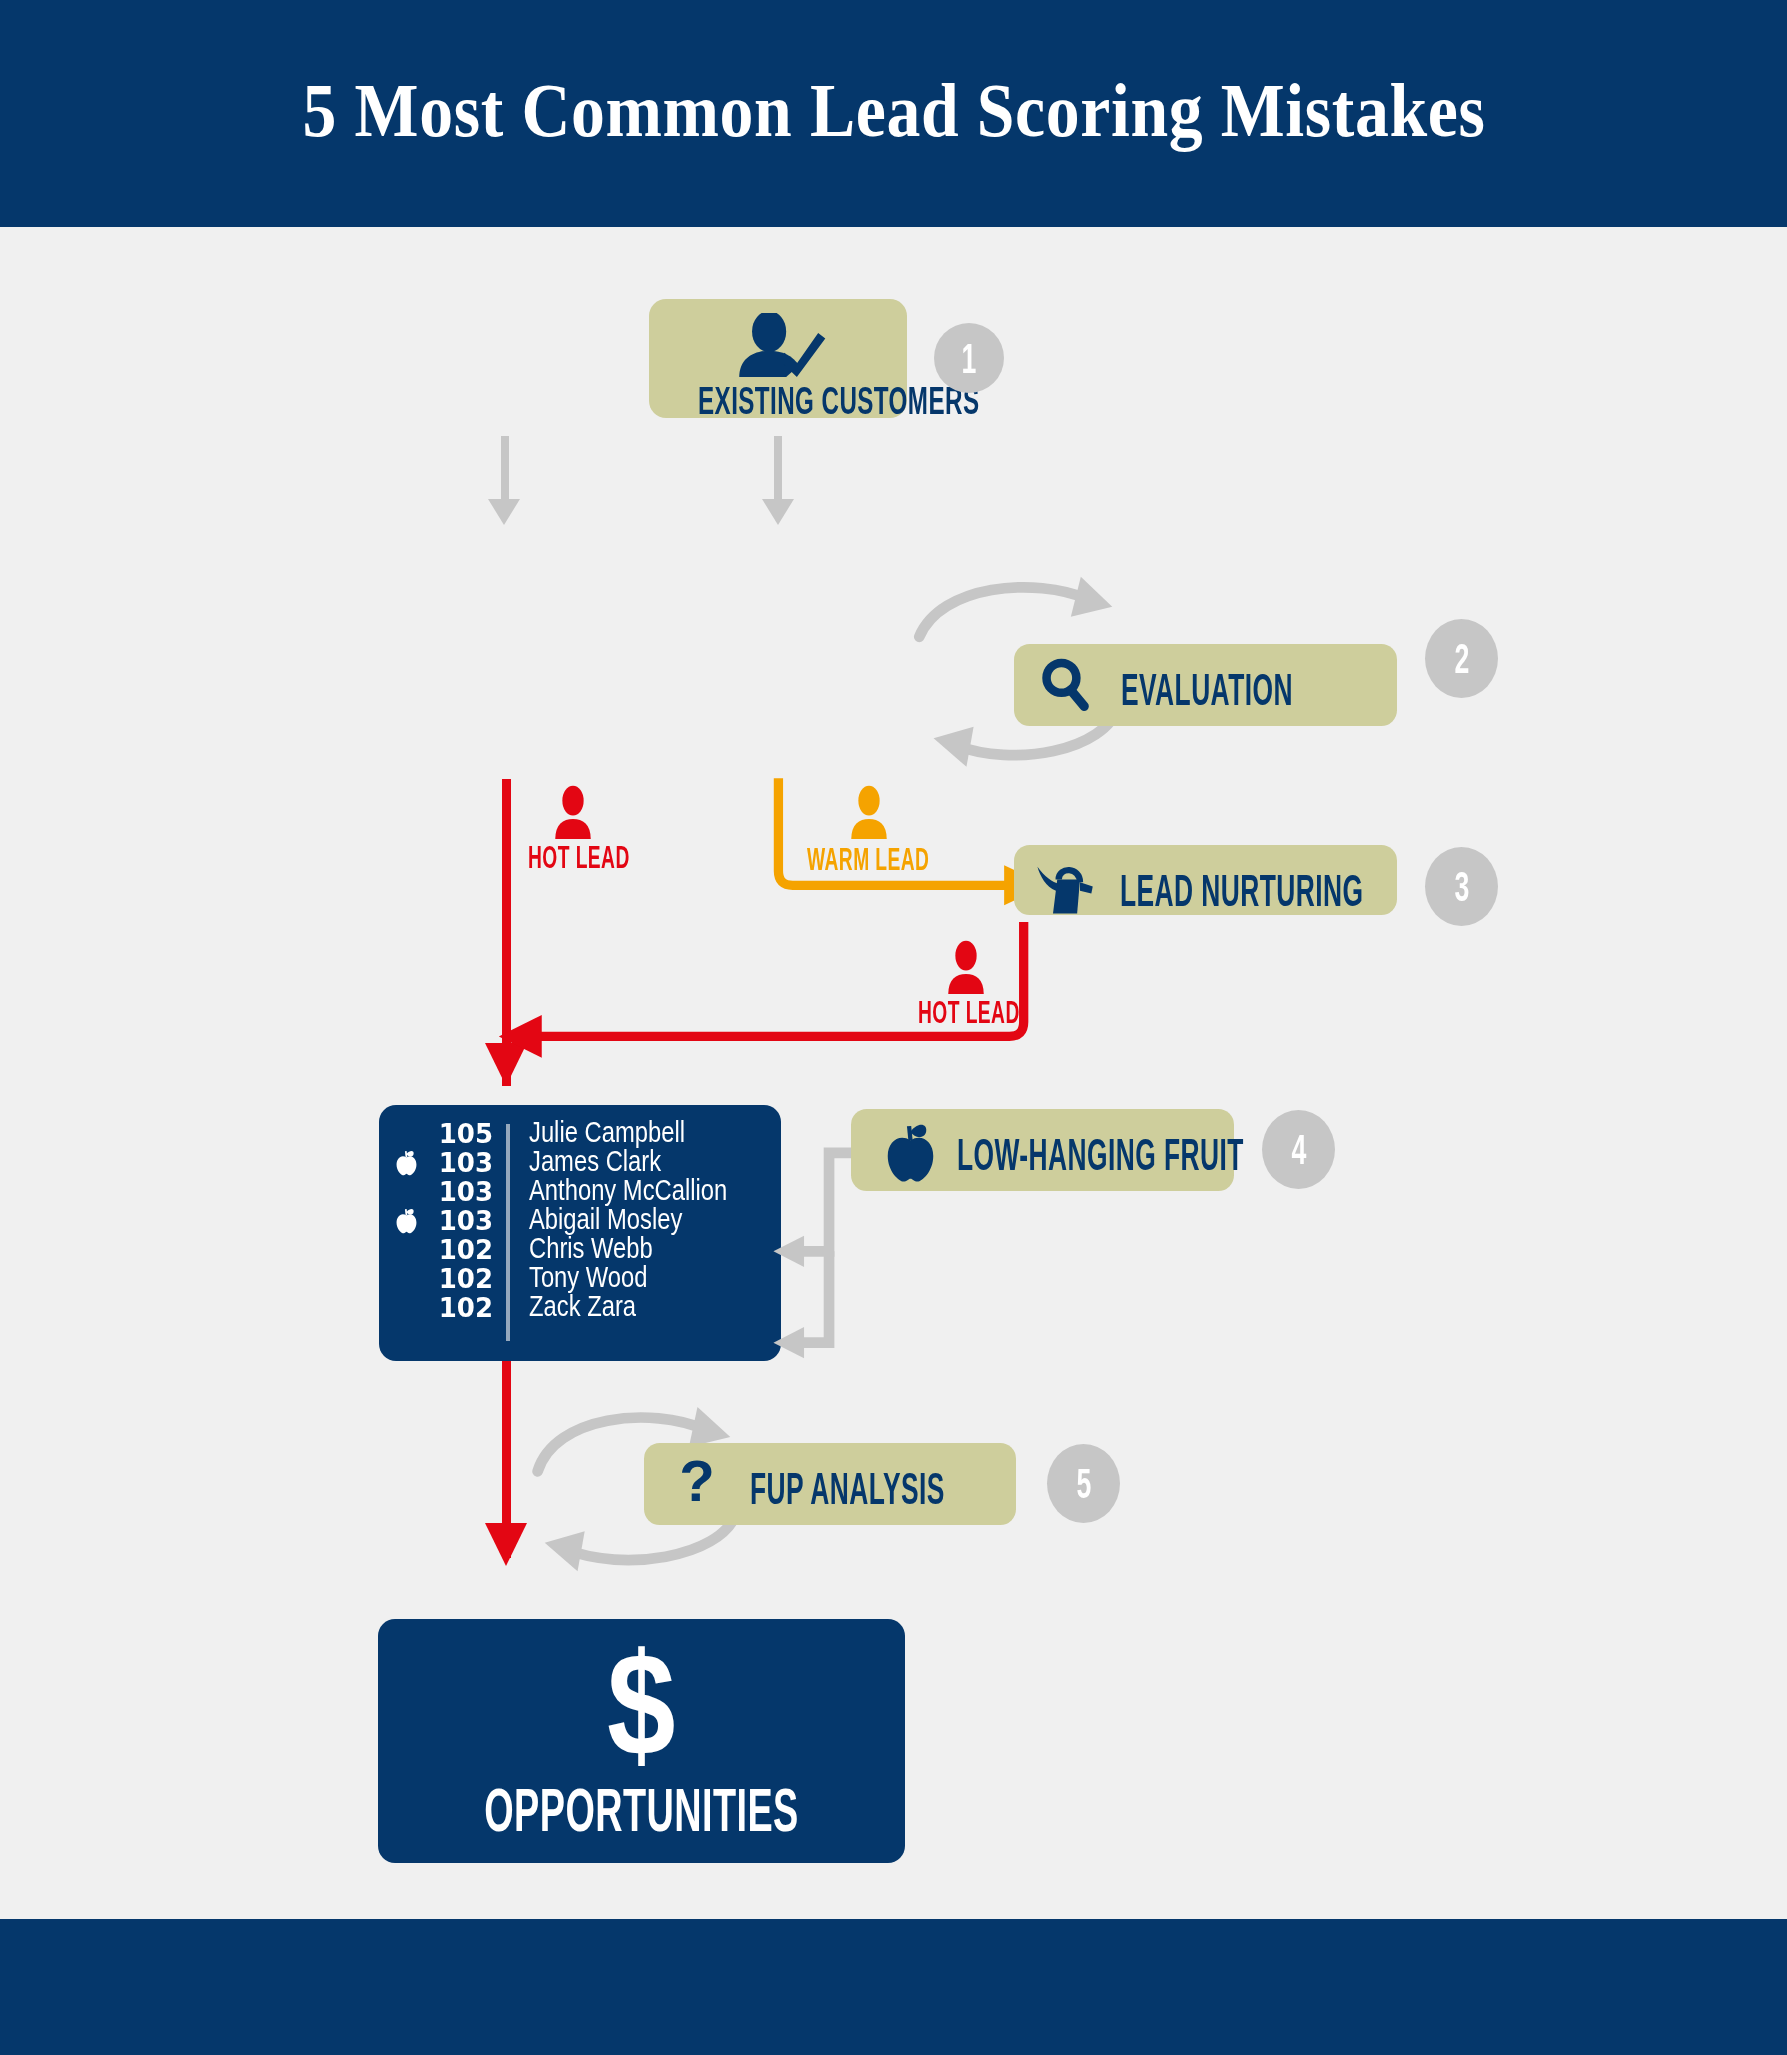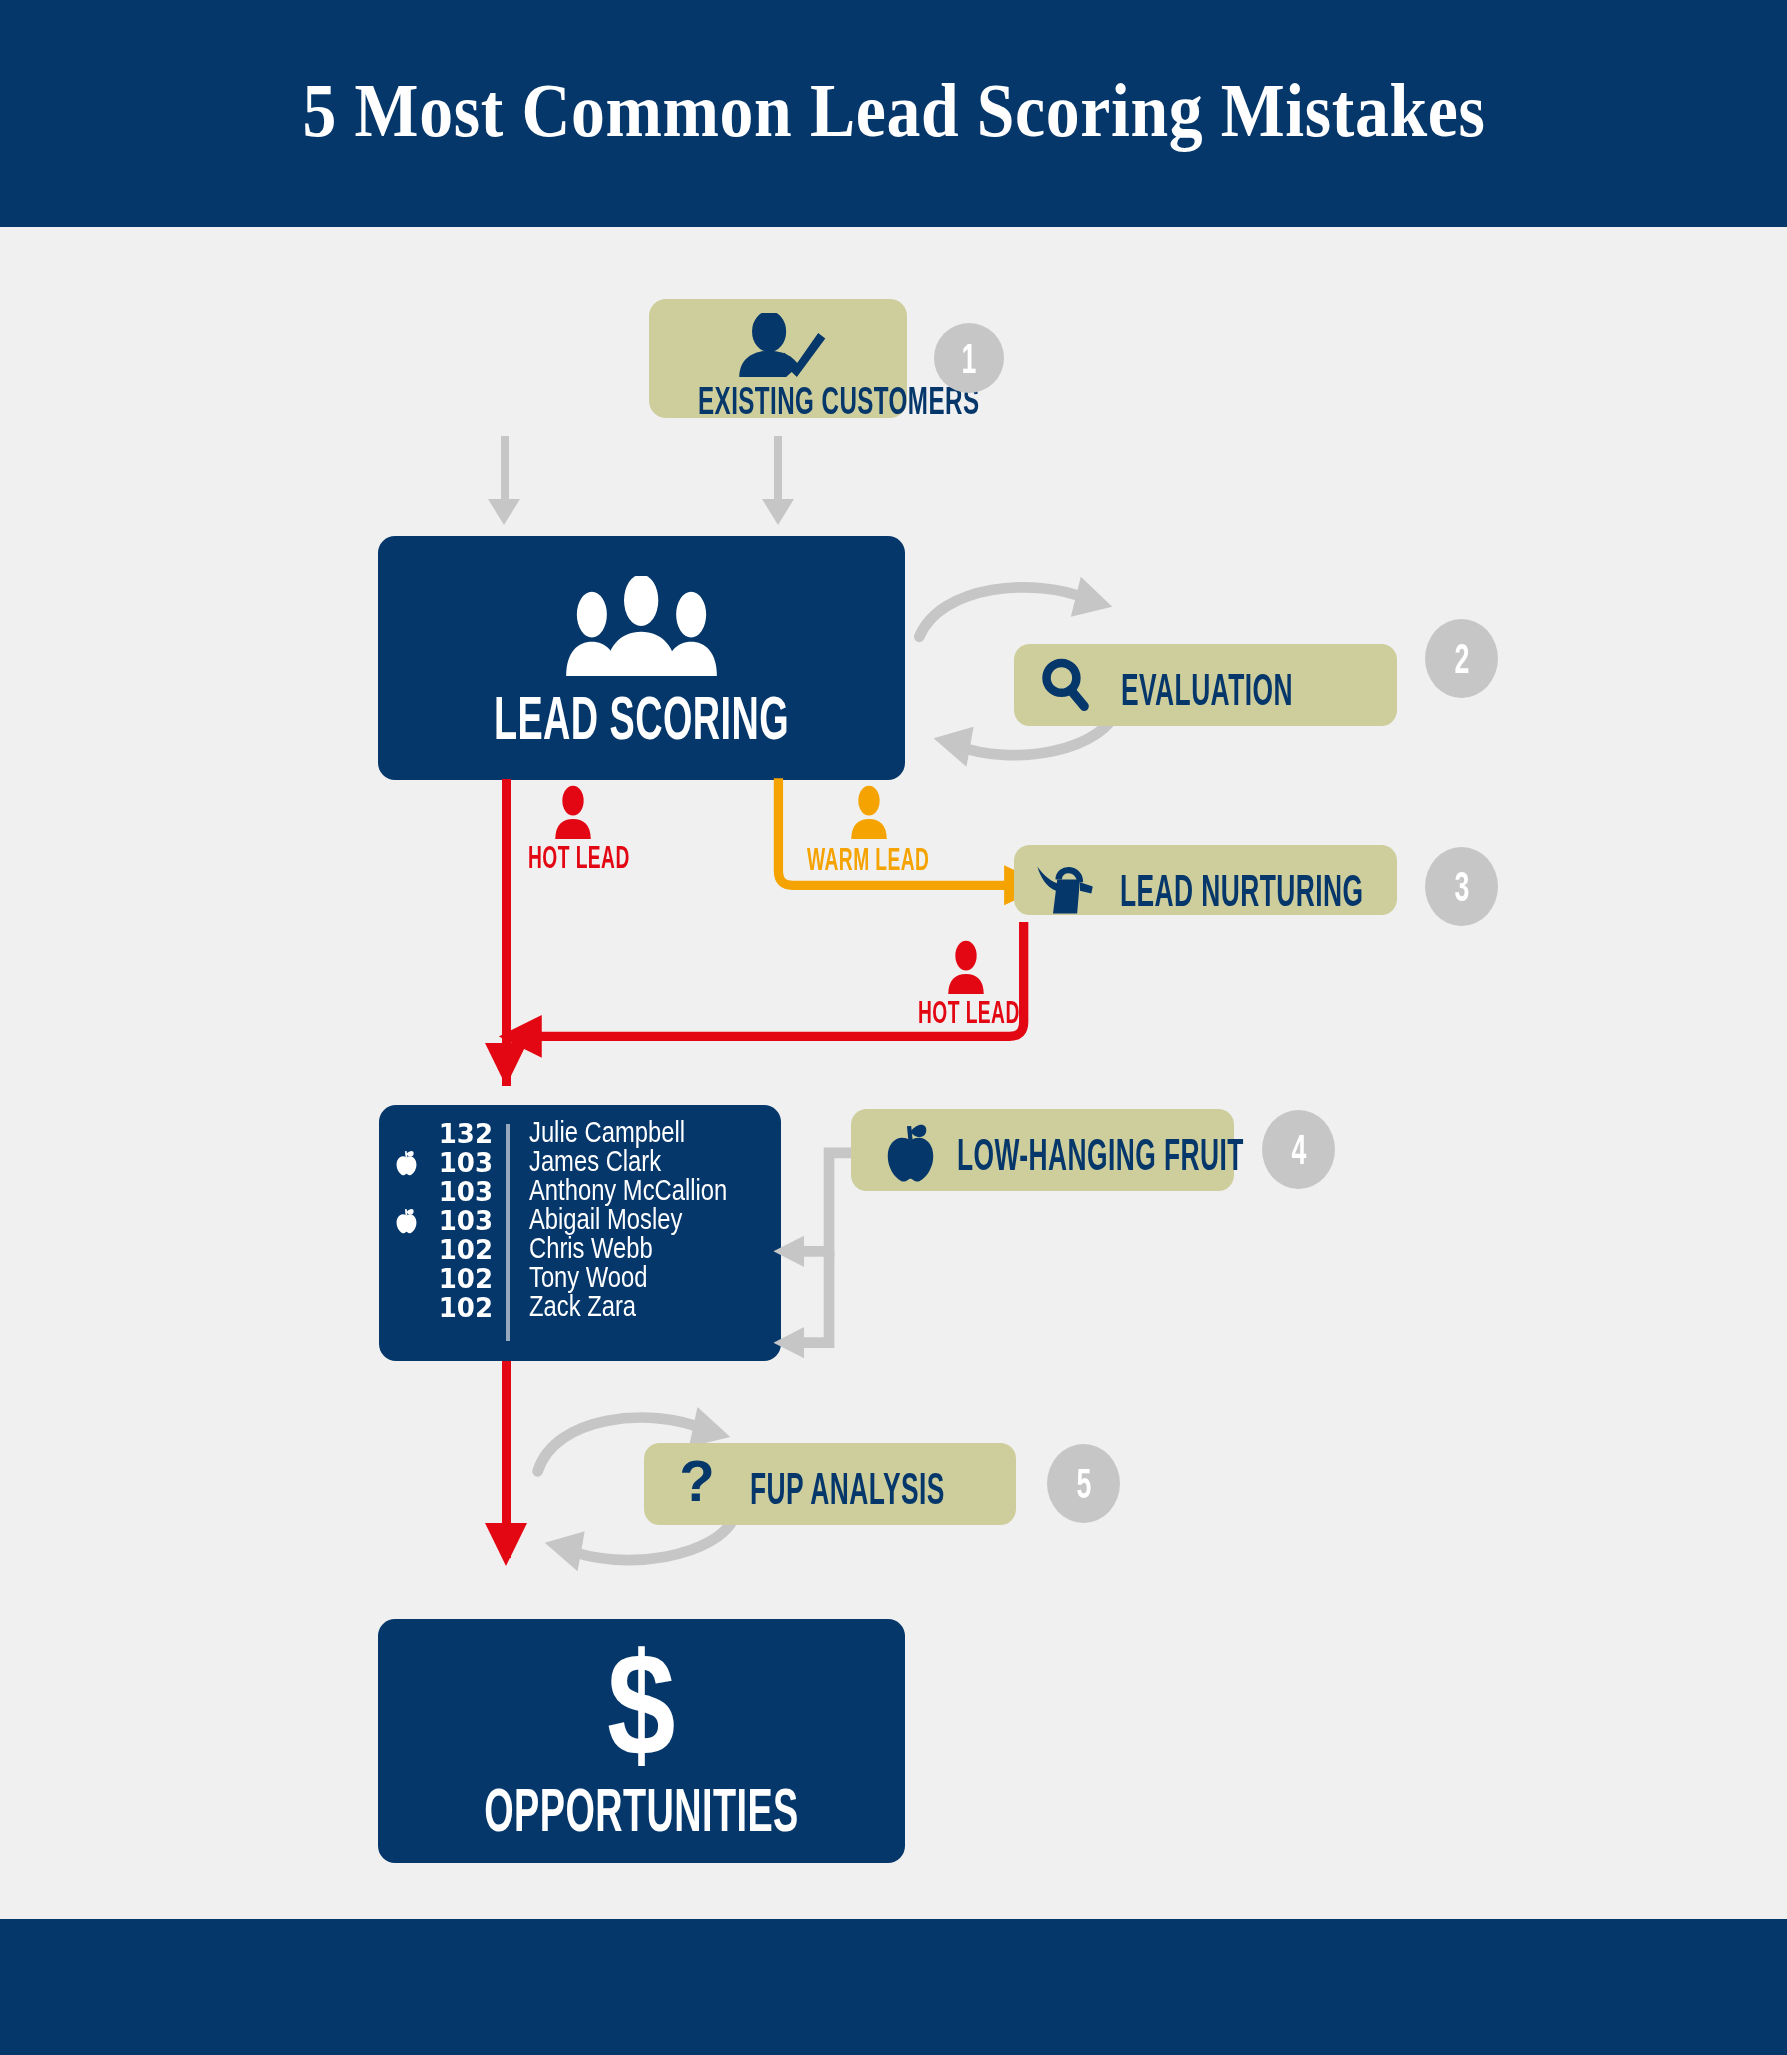--- a/index.html
+++ b/index.html
@@ -168,36 +168,20 @@
   <div class="step-circle" style="left:934px; top:323px; width:70px; height:70px;">
     <span>1</span>
   </div>
 
   <div class="vline" style="left:501px; top:436px; width:7.9px; height:64px; background:#c6c6c6;"></div>
   <div class="tri" style="left:488px; top:499px; border-left:16.4px solid transparent; border-right:16.4px solid transparent; border-top:26px solid #c6c6c6;"></div>
 
   <div class="vline" style="left:774px; top:436px; width:7.9px; height:64px; background:#c6c6c6;"></div>
   <div class="tri" style="left:762px; top:499px; border-left:16.4px solid transparent; border-right:16.4px solid transparent; border-top:26px solid #c6c6c6;"></div>
 
-  <div class="navy-card" style="left:378px; top:536px; width:527px; height:244px;">
-    <div class="icon-wrap" style="left:0; top:40px; width:527px; height:100px;">
-      <svg width="527" height="100" viewBox="0 0 737 140">
-
-        <ellipse cx="299" cy="54" rx="21" ry="32" fill="#ffffff"></ellipse>
-        <path d="M263 140 C263 106 280 92 299 92 C318 92 335 106 335 140 Z" fill="#ffffff"></path>
-
-        <ellipse cx="438" cy="54" rx="21" ry="32" fill="#ffffff"></ellipse>
-        <path d="M402 140 C402 106 419 92 438 92 C457 92 474 106 474 140 Z" fill="#ffffff"></path>
-
-        <ellipse cx="368" cy="34" rx="24" ry="36" fill="#ffffff"></ellipse>
-        <path d="M318 140 C318 98 340 78 368 78 C396 78 418 98 418 140 Z" fill="#ffffff"></path>
-      </svg>
-    </div>
-    <div class="card-label" style="position:absolute; left:0; top:147px; width:527px; font-size:61px;">LEAD SCORING</div>
-  </div>
 
   <svg style="position:absolute; left:905px; top:558px;" width="243" height="229" viewBox="0 0 340 320">
     <path d="M20 110 C50 38 180 25 258 58" stroke="#c6c6c6" stroke-width="15" fill="none" stroke-linecap="round"></path>
     <polygon points="246,26 290,68 232,82" fill="#c6c6c6"></polygon>
     <path d="M300 205 C280 272 150 292 72 262" stroke="#c6c6c6" stroke-width="15" fill="none" stroke-linecap="round"></path>
     <polygon points="86,292 40,252 96,236" fill="#c6c6c6"></polygon>
   </svg>
 
   <div class="olive-tag" style="left:1014px; top:644px; width:383px; height:82px;">
     <div class="tag-icon" style="position:absolute; left:23px; top:14.3px; width:56px; height:54px;">
@@ -261,21 +245,21 @@
 
   <svg style="position:absolute; left:486px; top:922px;" width="572" height="143" viewBox="0 0 800 200">
     <path d="M752 0 L752 140 Q752 160 732 160 L70 160" stroke="#e30613" stroke-width="13" fill="none"></path>
     <polygon points="78,130 18,160 78,190" fill="#e30613"></polygon>
   </svg>
 
   <div id="leads-card"></div>
   <div id="leads-divider"></div>
 
   <div id="lead-rows">
-      <div class="lead-score" style="top: 1119px;">132</div>
+      <div class="lead-score" style="top: 1119px;">105</div>
       <div class="lead-name" style="top: 1116px;">Julie Campbell</div>
       <div class="lead-apple" style="top: 1149px;"><svg width="23" height="27" viewBox="0 0 32 38">
           <path d="M16 12 C9 7 2 13 2 22 C2 31 9 37 12 37 C14 37 15 35 16 35 C17 35 18 37 20 37 C23 37 30 31 30 22 C30 13 23 7 16 12 Z" fill="#ffffff"></path>
           <path d="M16 12 L15 3" stroke="#ffffff" stroke-width="2.5" fill="none"></path>
           <path d="M16 7 C21 1 27 2 26 7 C25 12 19 12 16 7 Z" fill="#ffffff"></path>
         </svg></div>
       <div class="lead-score" style="top: 1148px;">103</div>
       <div class="lead-name" style="top: 1145px;">James Clark</div>
       <div class="lead-score" style="top: 1177px;">103</div>
       <div class="lead-name" style="top: 1174px;">Anthony McCallion</div>

